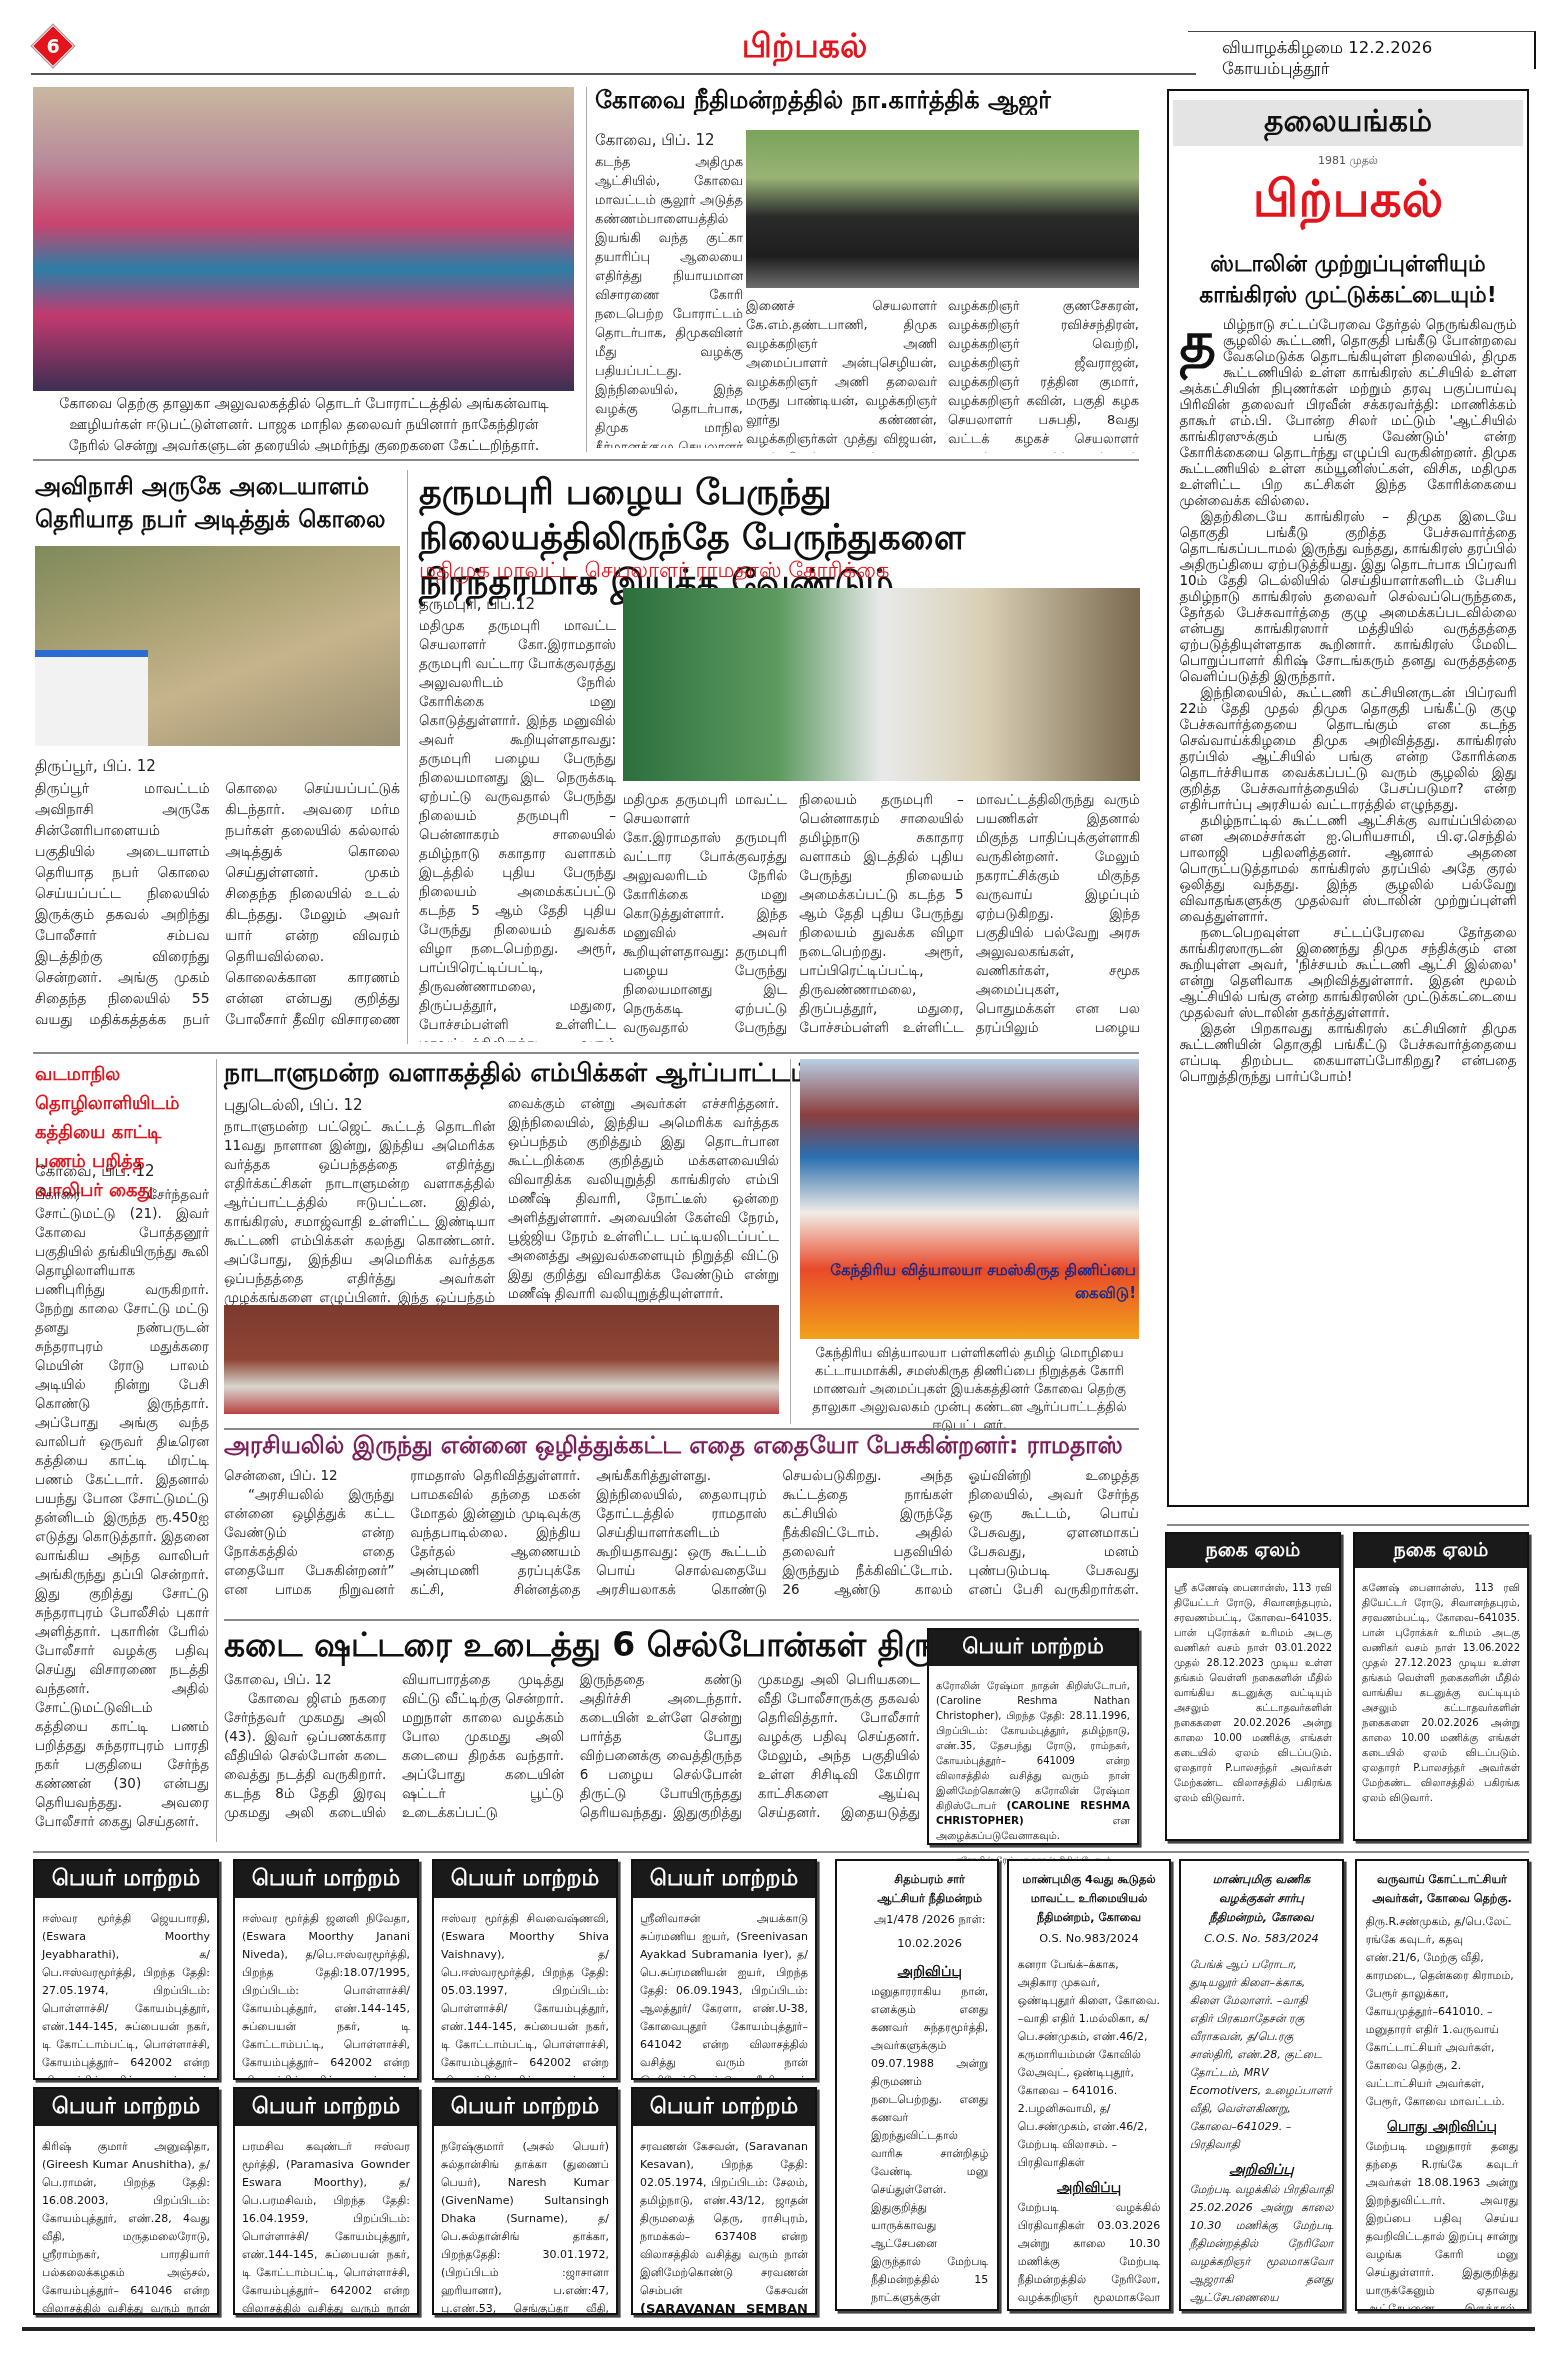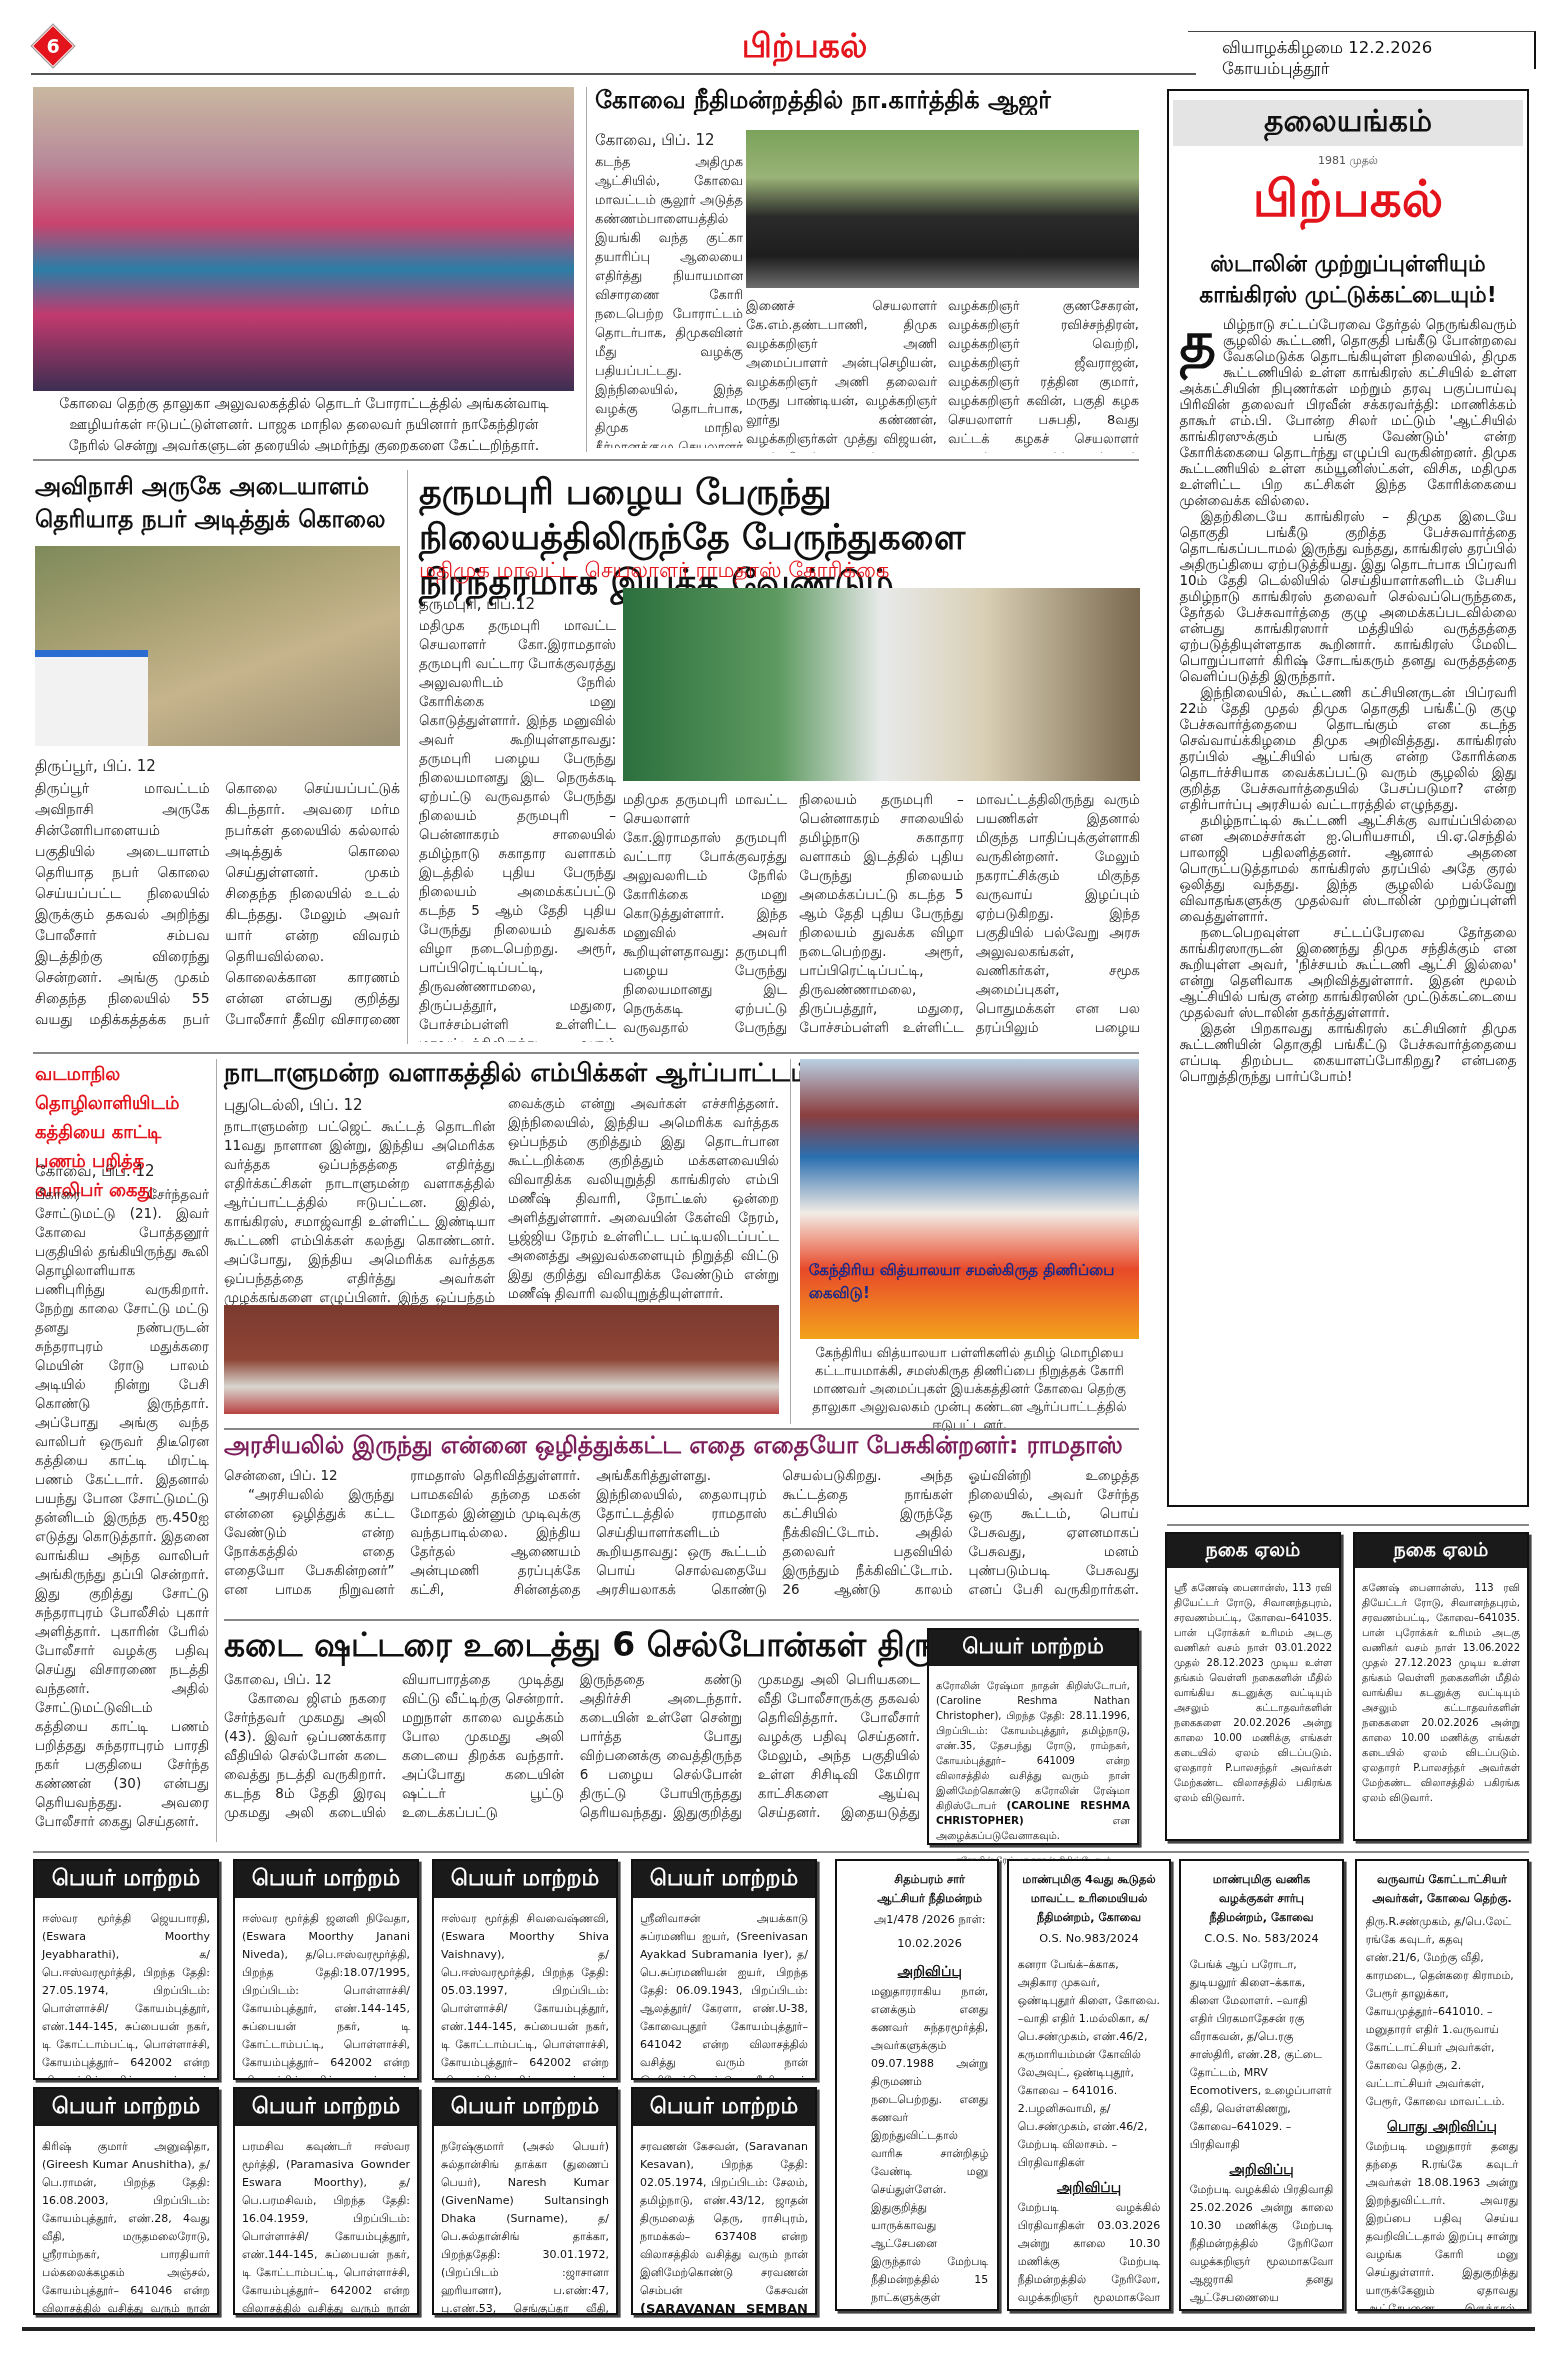--- a/index.html
+++ b/index.html
@@ -89,21 +89,21 @@
 <div class="vrule" style="left:216px;top:1059px;height:783px"></div>
 
 <div class="abs hl" style="left:224px;top:1059px;width:557px;font-size:25px;white-space:nowrap">நாடாளுமன்ற வளாகத்தில் எம்பிக்கள் ஆர்ப்பாட்டம்</div>
 <div class="abs dl" style="left:224px;top:1094px;width:174px">புதுடெல்லி, பிப். 12</div>
 <div class="abs txt" style="left:224px;top:1117px;width:271px;height:191px;overflow:hidden;font-size:13.5px;line-height:19px">நாடாளுமன்ற பட்ஜெட் கூட்டத் தொடரின் 11வது நாளான இன்று, இந்திய அமெரிக்க வர்த்தக ஒப்பந்தத்தை எதிர்த்து எதிர்க்கட்சிகள் நாடாளுமன்ற வளாகத்தில் ஆர்ப்பாட்டத்தில் ஈடுபட்டன. இதில், காங்கிரஸ், சமாஜ்வாதி உள்ளிட்ட இண்டியா கூட்டணி எம்பிக்கள் கலந்து கொண்டனர். அப்போது, இந்திய அமெரிக்க வர்த்தக ஒப்பந்தத்தை எதிர்த்து அவர்கள் முழக்கங்களை எழுப்பினர். இந்த ஒப்பந்தம் அமெரிக்க வலையில் இந்தியாவை சிக்க</div>
 <div class="abs txt" style="left:508px;top:1094px;width:271px;height:214px;overflow:hidden;font-size:13.5px;line-height:19px">வைக்கும் என்று அவர்கள் எச்சரித்தனர். இந்நிலையில், இந்திய அமெரிக்க வர்த்தக ஒப்பந்தம் குறித்தும் இது தொடர்பான கூட்டறிக்கை குறித்தும் மக்களவையில் விவாதிக்க வலியுறுத்தி காங்கிரஸ் எம்பி மணீஷ் திவாரி, நோட்டீஸ் ஒன்றை அளித்துள்ளார். அவையின் கேள்வி நேரம், பூஜ்ஜிய நேரம் உள்ளிட்ட பட்டியலிடப்பட்ட அனைத்து அலுவல்களையும் நிறுத்தி விட்டு இது குறித்து விவாதிக்க வேண்டும் என்று மணீஷ் திவாரி வலியுறுத்தியுள்ளார்.</div>
 <div class="abs photo" style="left:224px;top:1305px;width:555px;height:109px;background:linear-gradient(180deg,#7c3a2f 0%,#8e4535 50%,#d9d6d0 75%,#b84242 100%)"></div>
 <div class="vrule" style="left:790px;top:1059px;height:365px"></div>
 
 <div class="abs photo" style="left:800px;top:1059px;width:339px;height:280px;background:linear-gradient(180deg,#b9d0e4 0%,#8b3e3e 20%,#2a6fb0 35%,#f2ece6 55%,#e84a2a 75%,#f3a21b 100%)">
-  <div style="position:absolute;left:8.7px;right:15px;top:200px;color:#1b2a88;font-weight:bold;font-size:15px;text-align:left;line-height:22.6px">கேந்திரிய வித்யாலயா சமஸ்கிருத திணிப்பை கைவிடு!</div>
+  <div style="position:absolute;left:8.7px;right:3px;top:200px;color:#1b2a88;font-weight:bold;font-size:15px;text-align:right;line-height:22.6px">கேந்திரிய வித்யாலயா சமஸ்கிருத திணிப்பை கைவிடு!</div>
 </div>
 <div class="abs cap" style="left:800px;top:1344px;width:339px;height:87px;overflow:hidden;font-size:13px;line-height:18px">கேந்திரிய வித்யாலயா பள்ளிகளில் தமிழ் மொழியை கட்டாயமாக்கி, சமஸ்கிருத திணிப்பை நிறுத்தக் கோரி மாணவர் அமைப்புகள் இயக்கத்தினர் கோவை தெற்கு தாலுகா அலுவலகம் முன்பு கண்டன ஆர்ப்பாட்டத்தில் ஈடுபட்டனர்.</div>
 
 <div class="rule" style="left:224px;top:1428px;width:915px;height:1.7px"></div>
 
 <div class="abs hl" style="left:224px;top:1432px;width:915px;font-size:23.5px;white-space:nowrap;color:#7b1f5a">அரசியலில் இருந்து என்னை ஒழித்துக்கட்ட எதை எதையோ பேசுகின்றனர்: ராமதாஸ்</div>
 <div class="abs txt cols" style="left:224px;top:1466px;width:915px;height:148px;overflow:hidden;column-count:5;font-size:13.5px;line-height:19px">
   <div style="text-indent:0">சென்னை, பிப். 12</div>
   <p>“அரசியலில் இருந்து என்னை ஒழித்துக் கட்ட வேண்டும் என்ற நோக்கத்தில் எதை எதையோ பேசுகின்றனர்” என பாமக நிறுவனர் ராமதாஸ் தெரிவித்துள்ளார். பாமகவில் தந்தை மகன் மோதல் இன்னும் முடிவுக்கு வந்தபாடில்லை. இந்திய தேர்தல் ஆணையம் அன்புமணி தரப்புக்கே கட்சி, சின்னத்தை அங்கீகரித்துள்ளது. இந்நிலையில், தைலாபுரம் தோட்டத்தில் ராமதாஸ் செய்தியாளர்களிடம் கூறியதாவது: ஒரு கூட்டம் பொய் சொல்வதையே அரசியலாகக் கொண்டு செயல்படுகிறது. அந்த கூட்டத்தை நாங்கள் கட்சியில் இருந்தே நீக்கிவிட்டோம். அதில் தலைவர் பதவியில் இருந்தும் நீக்கிவிட்டோம். 26 ஆண்டு காலம் ஓய்வின்றி உழைத்த நிலையில், அவர் சேர்ந்த ஒரு கூட்டம், பொய் பேசுவது, ஏளனமாகப் பேசுவது, மனம் புண்படும்படி பேசுவது எனப் பேசி வருகிறார்கள். அவர்கள் என்னைப் பற்றி பேசுவதையும் வசைபாடுவதையும் நாளும் தொழிலாக செய்து வருகி றார்கள். அரசியலில் இருந்து என்னை ஒழித்துக் கட்ட வேண்டும் என்ற நோக்கத்தில் எதை எதையோ பேசுகின்றனர். இவ்வாறு அவர் தெரிவித்துள்ளார்.</p>
 </div>
@@ -213,21 +213,21 @@
       <div class="ch" style="text-decoration:underline;margin-top:3.5px;font-size:14px">அறிவிப்பு</div>
       <div class="cb" style="text-align:justify">மனுதாரராகிய நான், எனக்கும் எனது கணவர் சுந்தரமூர்த்தி, அவர்களுக்கும் 09.07.1988 அன்று திருமணம் நடைபெற்றது. எனது கணவர் இறந்துவிட்டதால் வாரிசு சான்றிதழ் வேண்டி மனு செய்துள்ளேன். இதுகுறித்து யாருக்காவது ஆட்சேபனை இருந்தால் மேற்படி நீதிமன்றத்தில் 15 நாட்களுக்குள் நேரிலோ அல்லது எழுத்து மூலமோ தெரிவிக்க வேண்டியது. தவறினால் ஆட்சேபணை ஏதும் இல்லையென ஒருதலைபட்சமாக தீர்மானிக்கப்படும் என்பதை இதன் மூலம் அறியவும்.</div>
       </div>
     <div class="court" style="left: 1007px; top: 1859px; width: 164px; height: 452px; overflow: hidden;">
       <div class="ch" style="font-size:11.3px;line-height:19px">மாண்புமிகு 4வது கூடுதல் மாவட்ட உரிமையியல் நீதிமன்றம், கோவை</div>
       <div class="ch" style="font-weight:normal;font-size:11.3px">O.S. No.983/2024</div>
       <div class="cb" style="margin-top:5.2px">கனரா பேங்க்–க்காக, அதிகார முகவர், ஒண்டிபுதூர் கிளை, கோவை. –வாதி எதிர் 1.மல்லிகா, க/பெ.சண்முகம், எண்.46/2, கருமாரியம்மன் கோவில் லேஅவுட், ஒண்டிபுதூர், கோவை – 641016. 2.பழனிசுவாமி, த/பெ.சண்முகம், எண்.46/2, மேற்படி விலாசம். –பிரதிவாதிகள்</div>
       <div class="ch" style="text-decoration:underline;margin-top:3.5px;font-size:14px">அறிவிப்பு</div>
       <div class="cb" style="text-align:justify">மேற்படி வழக்கில் பிரதிவாதிகள் 03.03.2026 அன்று காலை 10.30 மணிக்கு மேற்படி நீதிமன்றத்தில் நேரிலோ, வழக்கறிஞர் மூலமாகவோ ஆஜராகி தங்களது ஆட்சேபணையை தெரிவித்துக் கொள்ளவும், தவறும் பட்சத்தில் மேற்படி வழக்கானது ஒருதலைபட்சமாக தீர்மானிக்கப்படும் என்பதை அறியவும்.</div>
       </div>
-    <div class="court" style="left: 1179px; top: 1859px; width: 165px; height: 452px; overflow: hidden;">
+    <div class="court" style="left: 1179px; top: 1859px; width: 165px; height: 452px; overflow: hidden; font-style: italic;">
       <div class="ch" style="font-size:11.3px;line-height:19px">மாண்புமிகு வணிக வழக்குகள் சார்பு நீதிமன்றம், கோவை</div>
       <div class="ch" style="font-weight:normal;font-size:11.3px">C.O.S. No. 583/2024</div>
       <div class="cb" style="margin-top:5.2px">பேங்க் ஆப் பரோடா, துடியலூர் கிளை–க்காக, கிளை மேலாளர். –வாதி எதிர் பிரகமாதேசன் ரகு வீராகவன், த/பெ.ரகு சாஸ்திரி, எண்.28, குட்டை தோட்டம், MRV Ecomotivers, உழைப்பாளர் வீதி, வெள்ளகிணறு, கோவை–641029. –பிரதிவாதி</div>
       <div class="ch" style="text-decoration:underline;margin-top:3.5px;font-size:14px">அறிவிப்பு</div>
       <div class="cb" style="text-align:justify">மேற்படி வழக்கில் பிரதிவாதி 25.02.2026 அன்று காலை 10.30 மணிக்கு மேற்படி நீதிமன்றத்தில் நேரிலோ வழக்கறிஞர் மூலமாகவோ ஆஜராகி தனது ஆட்சேபணையை தெரிவித்துக்கொள்ளவும், தவறும் பட்சத்தில் மேற்படி வழக்கானது ஒருதலைபட்சமாக தீர்மானிக்கப்படும் என்பதை அறியவும்.</div>
       </div>
     <div class="court" style="left: 1355px; top: 1859px; width: 174px; height: 452px; overflow: hidden;">
       <div class="ch" style="font-size:11.3px;line-height:19px">வருவாய் கோட்டாட்சியர் அவர்கள், கோவை தெற்கு.</div>
       <div class="ch" style="font-weight:normal;font-size:11.3px"></div>
       <div class="cb" style="margin-top:5.2px">திரு.R.சண்முகம், த/பெ.லேட் ரங்கே கவுடர், கதவு எண்.21/6, மேற்கு வீதி, காரமடை, தென்கரை கிராமம், பேரூர் தாலுக்கா, கோயமுத்தூர்–641010. –மனுதாரர் எதிர் 1.வருவாய் கோட்டாட்சியர் அவர்கள், கோவை தெற்கு, 2. வட்டாட்சியர் அவர்கள், பேரூர், கோவை மாவட்டம்.</div>

